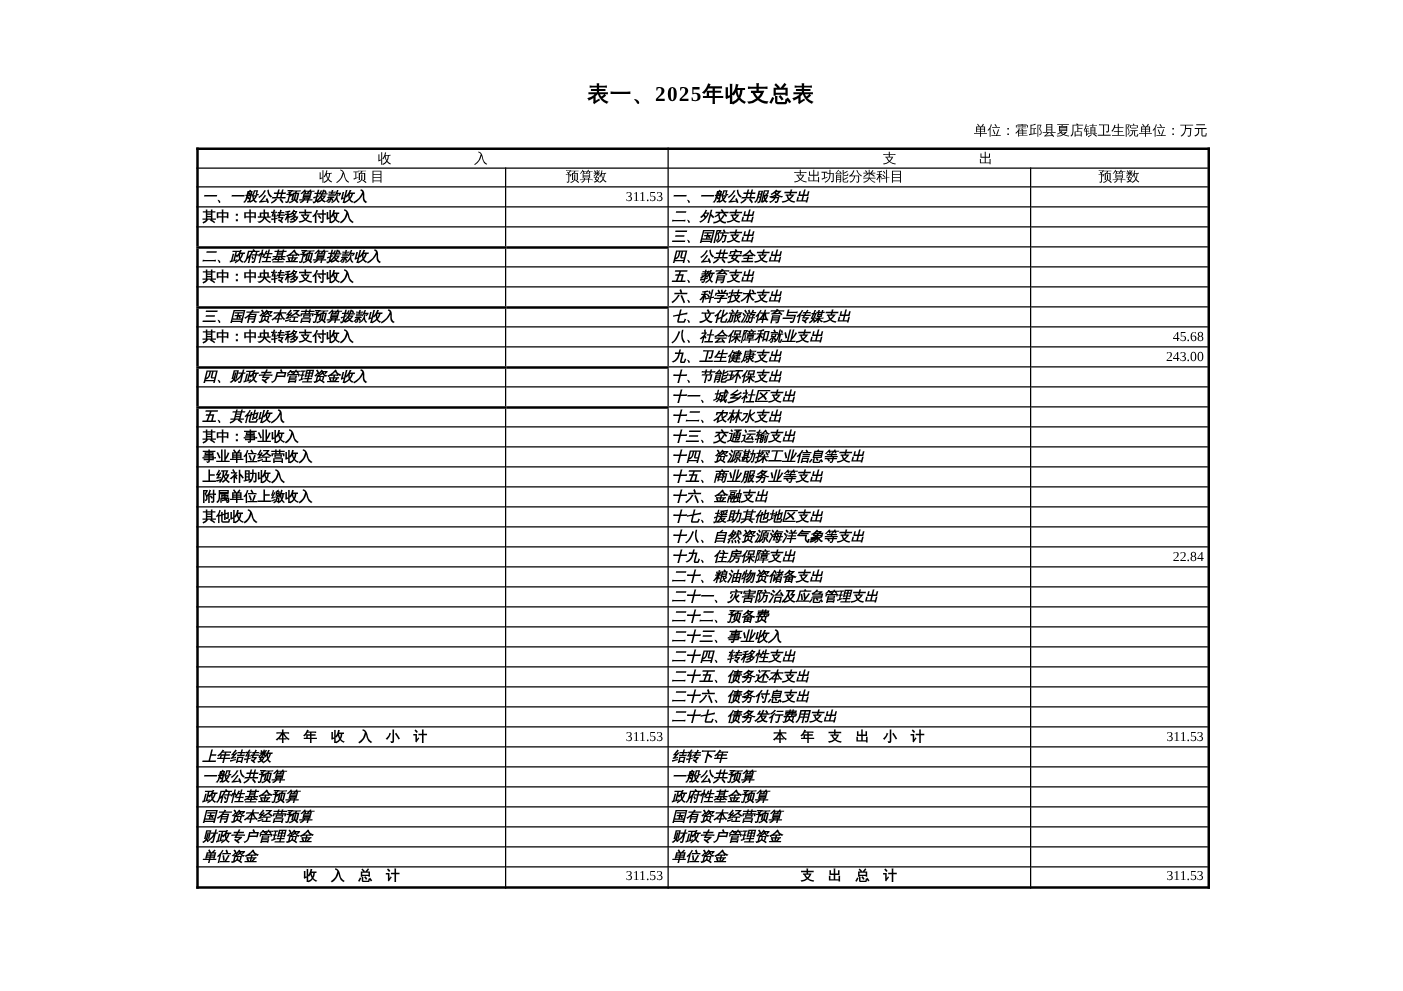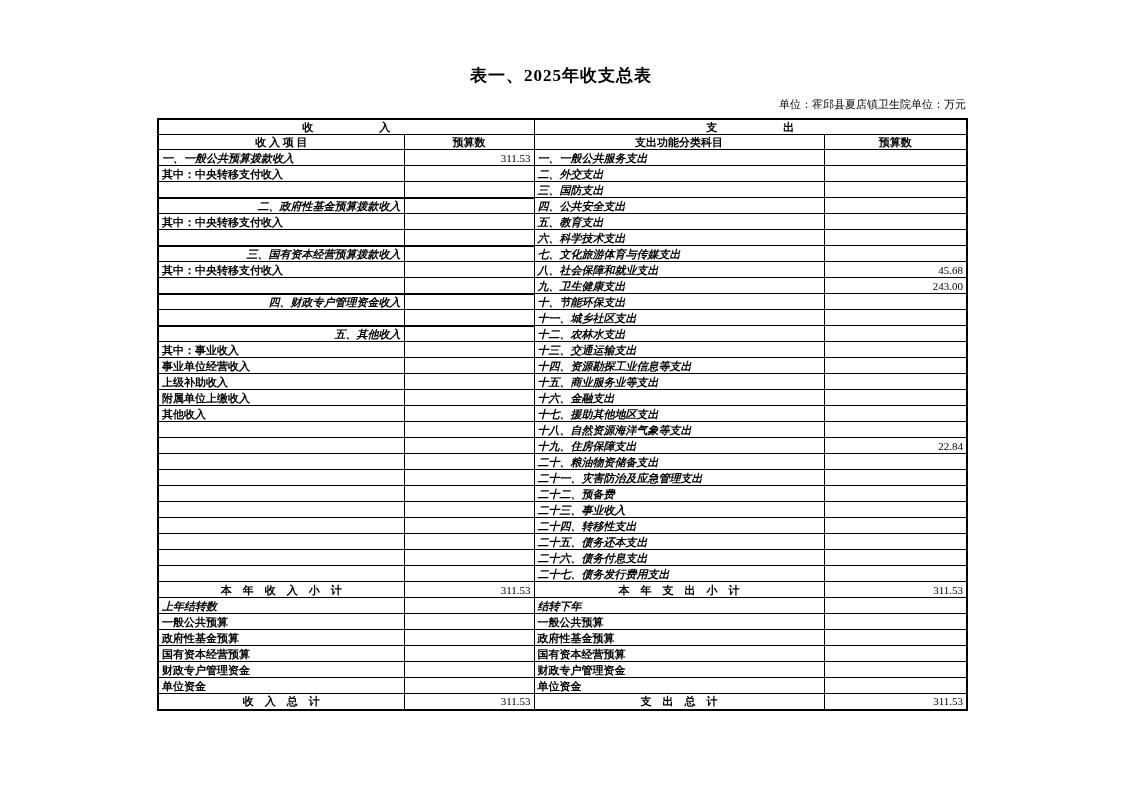--- a/index.html
+++ b/index.html
@@ -33,31 +33,31 @@
   table.budget td,table.budget th{
     border:1px solid #000;
     height:16px;
     line-height:14px;
     padding:0 3px;
     overflow:hidden;
     white-space:nowrap;
     box-sizing:border-box;
   }
   table.budget th{
-    font-weight:bold;text-align:center;
+    font-weight:normal;text-align:center;
     height:15px;
   }
   .item{font-weight:bold;text-align:left;}
   .num{text-align:right;font-weight:normal;}
   .center{text-align:center;padding-left:3px !important;}
   .ind0{padding-left:3px;font-style:italic;}
-  .ind1{padding-left:31px;}
+  .ind1{padding-left:31px;font-style:italic;}
   .ind2{padding-left:42px;}
   .ind3{padding-left:63px;}
-  .thick{border-top:2px solid #000 !important;text-align:right;}
+  .thick{border-top:2px solid #000 !important;}
 </style>
 </head>
 <body>
 
 <div class="page">
 
   <div class="title">表一、2025年收支总表</div>
 
   <div class="meta">
     <span>单位：霍邱县夏店镇卫生院</span>

